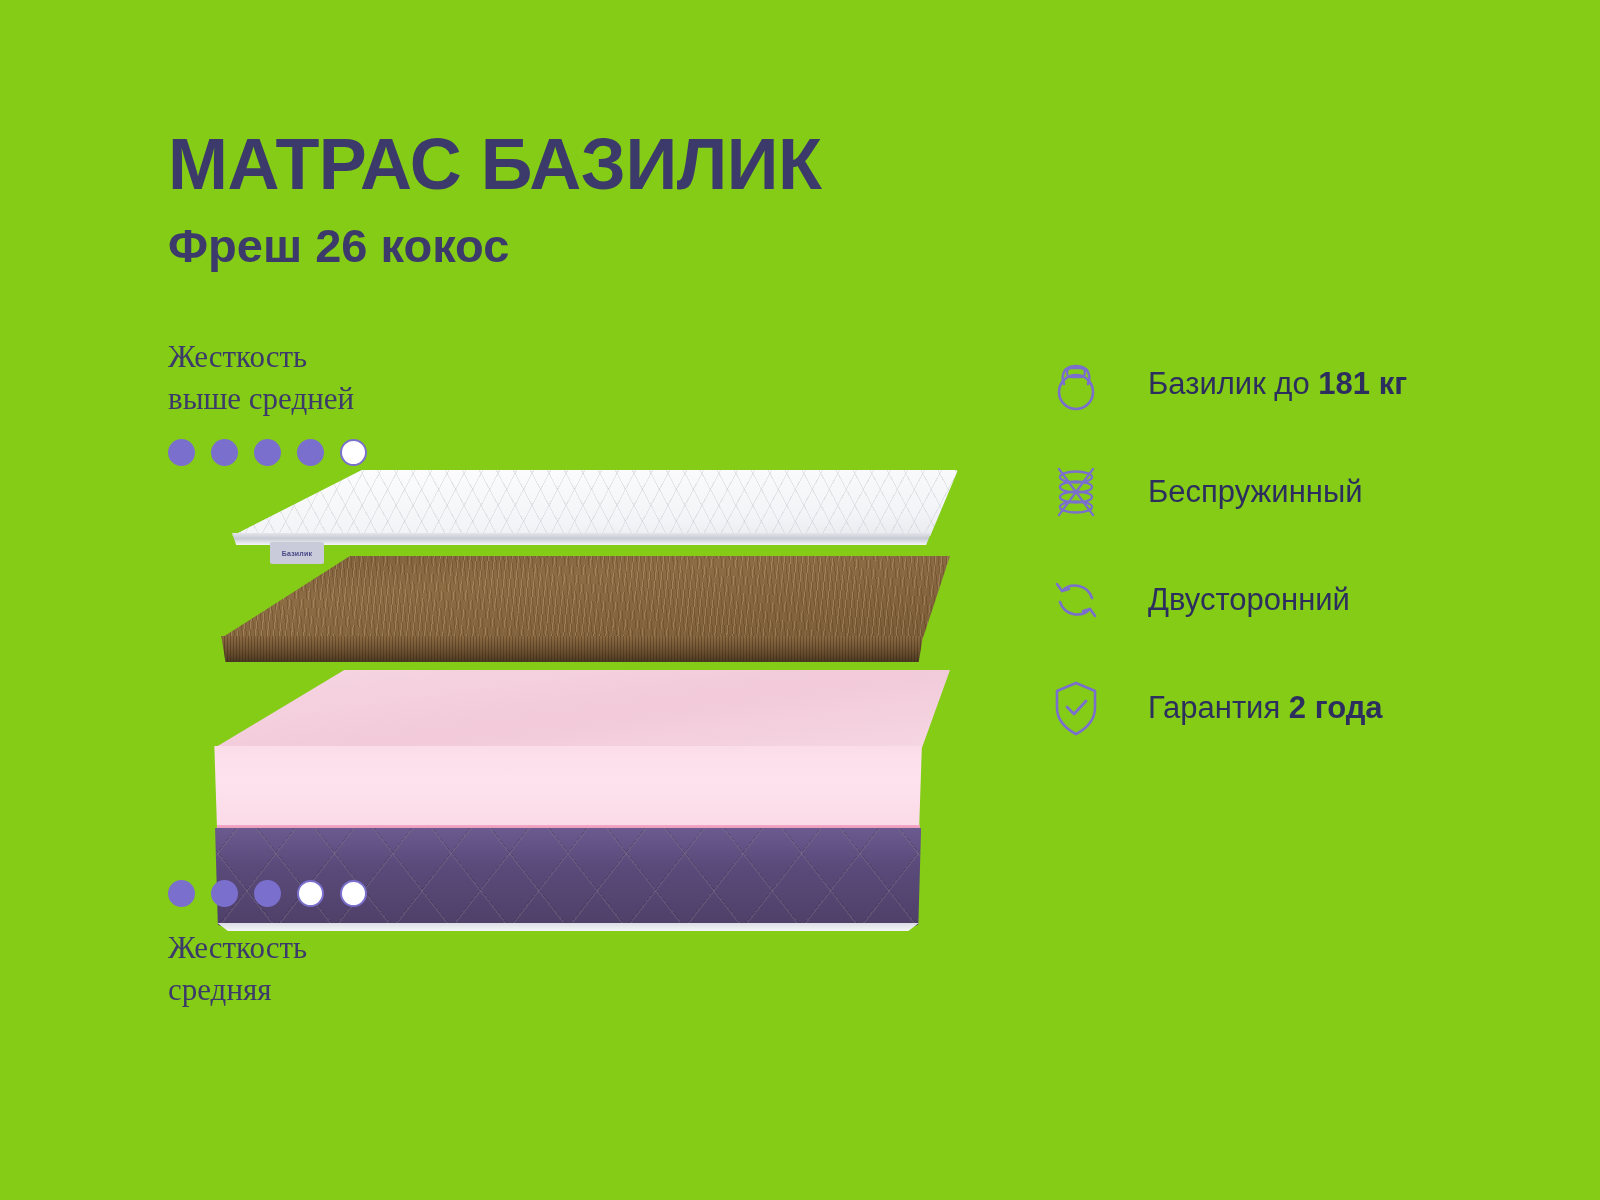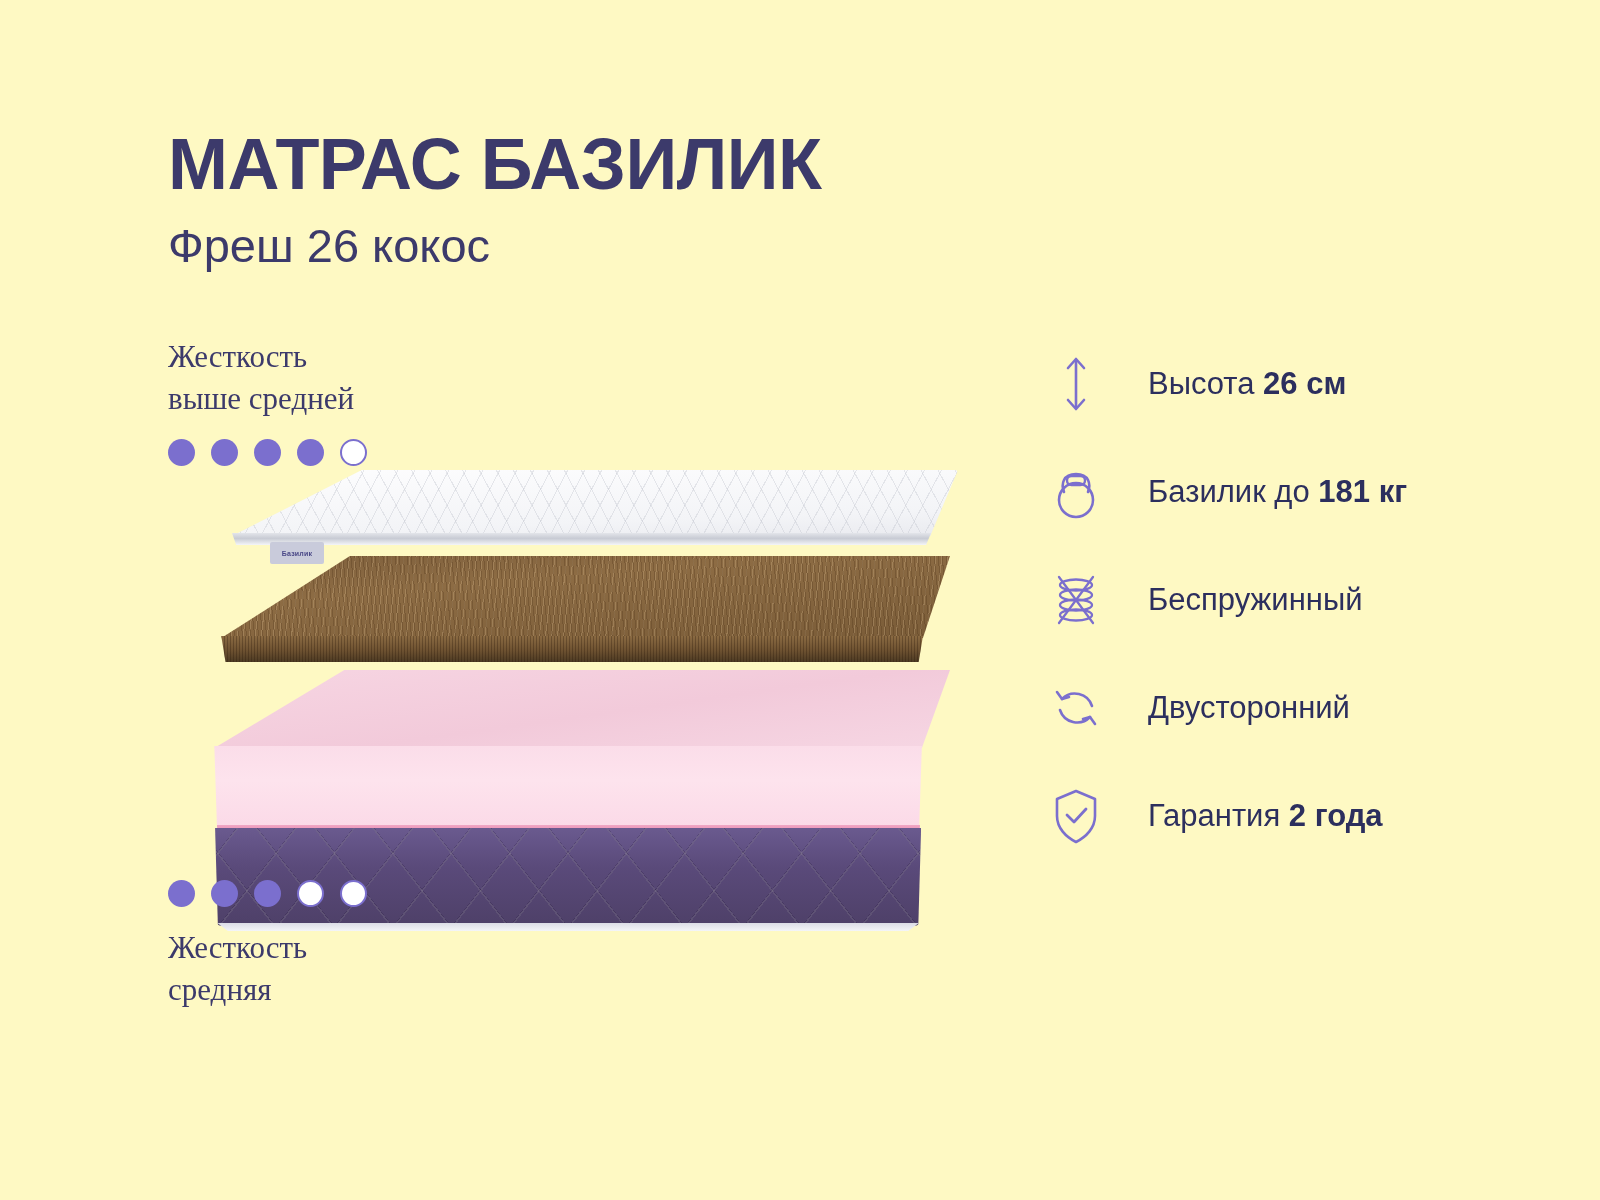--- a/index.html
+++ b/index.html
@@ -13,42 +13,42 @@
     height: 1200px;
     font-family: "Liberation Sans", "DejaVu Sans", sans-serif;
     color: #3c3a6b;
     overflow: hidden;
     position: relative;
   }
 
   .page {
     position: absolute;
     inset: 0;
-    background: #fef9c3;
+    background: #84cc16;
   }
 
   
   .title-block {
     position: absolute;
     left: 168px;
     top: 128px;
     width: 900px;
   }
   .title-main {
     font-size: 72px;
     font-weight: 700;
     line-height: 1.0;
     letter-spacing: -0.5px;
     color: #3c3a6b;
     text-transform: uppercase;
     white-space: nowrap;
   }
   .title-sub {
     font-size: 47px;
-    font-weight: 400;
+    font-weight: 700;
     line-height: 1.0;
     margin-top: 22px;
     color: #3c3a6b;
     white-space: nowrap;
   }
 
   
   .firmness {
     position: absolute;
     width: 420px;
@@ -301,30 +301,20 @@
       <span class="dot filled"></span>
       <span class="dot empty"></span>
       <span class="dot empty"></span>
     </div>
     <div class="firmness-label">Жесткость
 средняя</div>
   </div>
 
   <div class="features">
 
-    <div class="feature-row">
-      <span class="feature-icon">
-        <svg width="46" height="62" viewBox="0 0 46 62" fill="none">
-          <path d="M23 8 V54" stroke="#7b6fce" stroke-width="2.6" stroke-linecap="round"></path>
-          <path d="M15 15 L23 6 L31 15" stroke="#7b6fce" stroke-width="2.6" stroke-linecap="round" stroke-linejoin="round" fill="none"></path>
-          <path d="M15 47 L23 56 L31 47" stroke="#7b6fce" stroke-width="2.6" stroke-linecap="round" stroke-linejoin="round" fill="none"></path>
-        </svg>
-      </span>
-      <span class="feature-text"><span>Высота </span><b>26 см</b></span>
-    </div>
 
     <div class="feature-row">
       <span class="feature-icon">
         <svg width="54" height="60" viewBox="0 0 54 60" fill="none">
           <circle cx="27" cy="38" r="17" stroke="#7b6fce" stroke-width="2.6"></circle>
           <path d="M15 30 C12 22 14 12 27 12 C40 12 42 22 39 30" stroke="#7b6fce" stroke-width="2.6" stroke-linecap="round" fill="none"></path>
           <rect x="18" y="14" width="18" height="9" rx="4.5" stroke="#7b6fce" stroke-width="2.4" fill="none"></rect>
         </svg>
       </span>
       <span class="feature-text"><span>Базилик до </span><b>181 кг</b></span>

